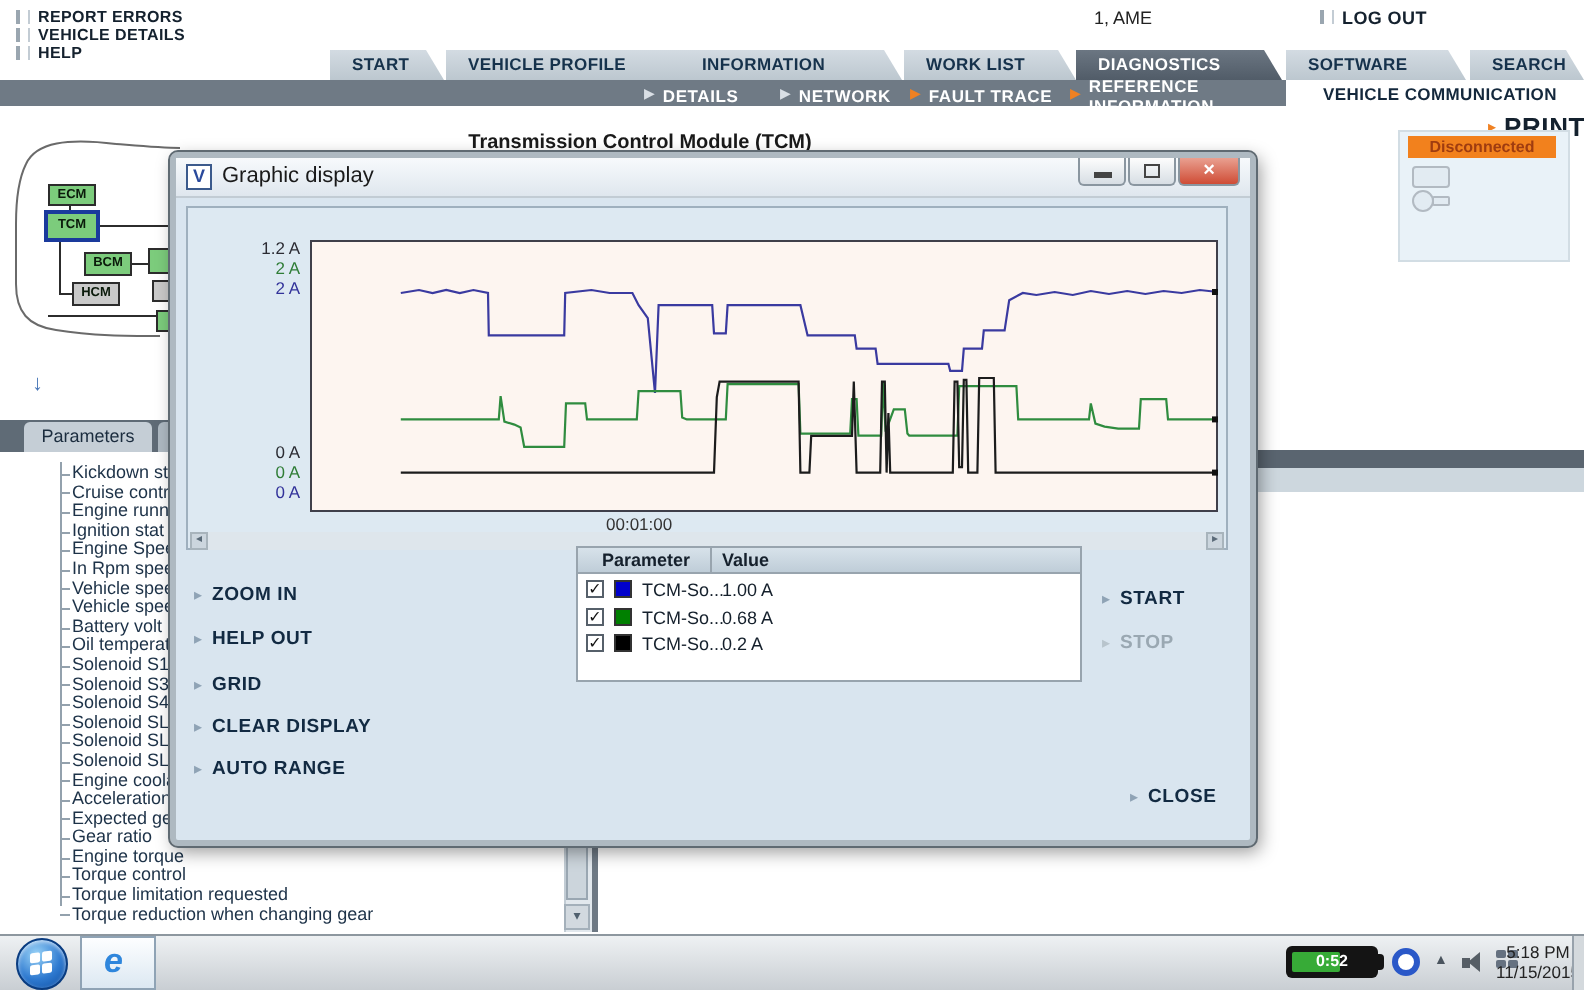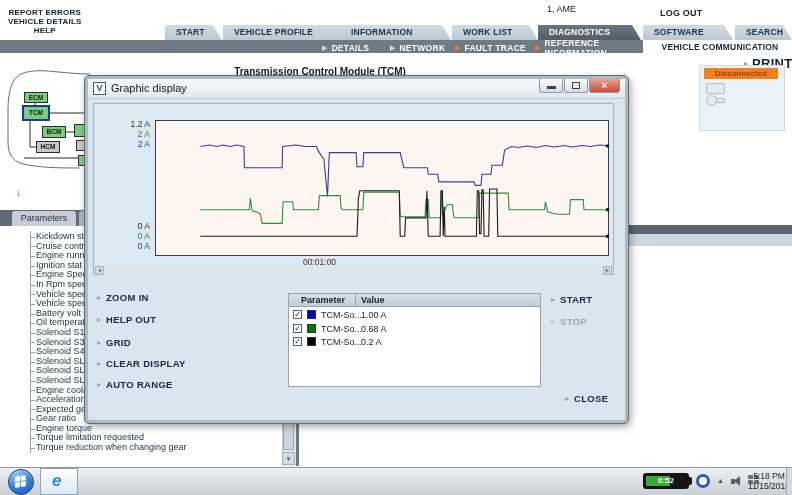--- a/index.html
+++ b/index.html
@@ -1,20 +1,20 @@
 <!DOCTYPE html>
 <html><head>
 <meta charset="utf-8">
 <style>
   html,body{margin:0;padding:0;background:#888;}
   #screen{position:relative;width:792px;height:495px;background:#fff;overflow:hidden;
           font-family:"Liberation Sans",sans-serif;-webkit-font-smoothing:antialiased;}
   .abs{position:absolute;}
   
-  .top-link{display:flex;align-items:center;gap:4px;height:9px;margin-bottom:0px;cursor:pointer;flex-direction:column;}
+  .top-link{display:flex;align-items:center;gap:4px;height:9px;margin-bottom:0px;cursor:pointer;}
   .top-link .bars{display:inline-block;width:4px;height:7px;border-left:2px solid #9aa6b0;border-right:1px solid #c3ccd4;}
   .top-link span.lbl{font-size:8px;font-weight:bold;color:#14212e;letter-spacing:.2px;}
   .user-label{font-size:9px;color:#222;}
   
   .tabbar{left:0;top:25px;width:792px;height:15px;}
   .tab{position:absolute;top:0;height:15px;background:linear-gradient(#d3dbe2,#bcc7cf);
        color:#16324c;font-size:8.5px;font-weight:bold;letter-spacing:.2px;line-height:15px;
        padding-left:11px;box-sizing:border-box;clip-path:polygon(0 0,calc(100% - 9px) 0,100% 100%,0 100%);cursor:pointer;}
   .tab.active{background:linear-gradient(#6b7682,#515c68);color:#fff;}
   .subbar{left:0;top:40px;width:643px;height:13px;background:#6f7a85;}
@@ -67,21 +67,21 @@
   .winbtn.close{background:linear-gradient(#e9a090,#cf4c35);}
   .chart-panel{left:5px;top:24px;width:521px;height:172px;background:#dde9f2;border:1px solid #9fb0be;box-sizing:border-box;}
   .ylab{position:absolute;width:52px;text-align:right;font-size:8.5px;line-height:10px;}
   .xlab{position:absolute;left:209px;top:153px;width:60px;text-align:left;font-size:8.5px;color:#333;}
   .hscroll{position:absolute;left:1px;top:162px;width:517px;height:9px;background:#dee6ec;}
   .hs-btn{position:absolute;top:0;width:9px;height:9px;background:#ccd6de;border:1px solid #a8b4bc;box-sizing:border-box;
           font-size:6px;color:#5a6a78;text-align:center;line-height:7px;cursor:pointer;}
   .tool-link{position:absolute;left:9px;display:flex;align-items:center;gap:5px;cursor:pointer;}
   .tool-link .arr{color:#8fa3b5;font-size:8px;}
   .tool-link .lbl{font-size:9.5px;font-weight:bold;color:#122a42;letter-spacing:.3px;}
-  .ptable{left:200px;top:214px;width:253px;height:94px;background:#fff;border:1px solid #98a4ae;box-sizing:border-box;}
+  .ptable{left:200px;top:194px;width:253px;height:68px;background:#fff;border:1px solid #98a4ae;box-sizing:border-box;}
   .ptable-head{position:absolute;left:0;top:0;width:100%;height:13px;background:linear-gradient(#d7e2ea,#bfcdd8);
                border-bottom:1px solid #98a4ae;box-sizing:border-box;}
   .ptable-head .col{position:absolute;top:1px;font-size:9px;font-weight:bold;color:#15202c;}
   .colsep{position:absolute;left:66px;top:0;width:1px;height:13px;background:#98a4ae;}
   .prow{position:absolute;left:0;width:100%;height:14px;cursor:pointer;}
   .pcheck{position:absolute;left:4px;top:2px;width:9px;height:9px;background:#fff;border:1px solid #56606a;
           box-sizing:border-box;font-size:8px;line-height:8px;text-align:center;color:#111;cursor:pointer;}
   .pswatch{position:absolute;left:18px;top:2px;width:9px;height:9px;border:1px solid #333;box-sizing:border-box;}
   .pname{position:absolute;left:32px;top:2px;font-size:9px;color:#15202c;}
   .pval{position:absolute;left:72px;top:2px;font-size:9px;color:#15202c;}
@@ -228,20 +228,21 @@
         <div class="lp-item">Solenoid S3</div>
         <div class="lp-item">Solenoid S4</div>
         <div class="lp-item">Solenoid SL</div>
         <div class="lp-item">Solenoid SL</div>
         <div class="lp-item">Solenoid SL</div>
         <div class="lp-item">Engine coola</div>
         <div class="lp-item">Acceleration</div>
         <div class="lp-item">Expected gear ratio</div>
         <div class="lp-item">Gear ratio</div>
         <div class="lp-item">Engine torque</div>
+        <div class="lp-item">Torque control</div>
         <div class="lp-item">Torque limitation requested</div>
         <div class="lp-item">Torque reduction when changing gear</div>
       </div>
   </div>
   <div class="abs scroll-track"></div>
   <div class="abs scroll-thumb"></div>
   <div class="abs scroll-btn">▾</div>
   <div class="abs panel-edge"></div>
   <div class="abs band-dark"></div>
   <div class="abs band-light"></div>

